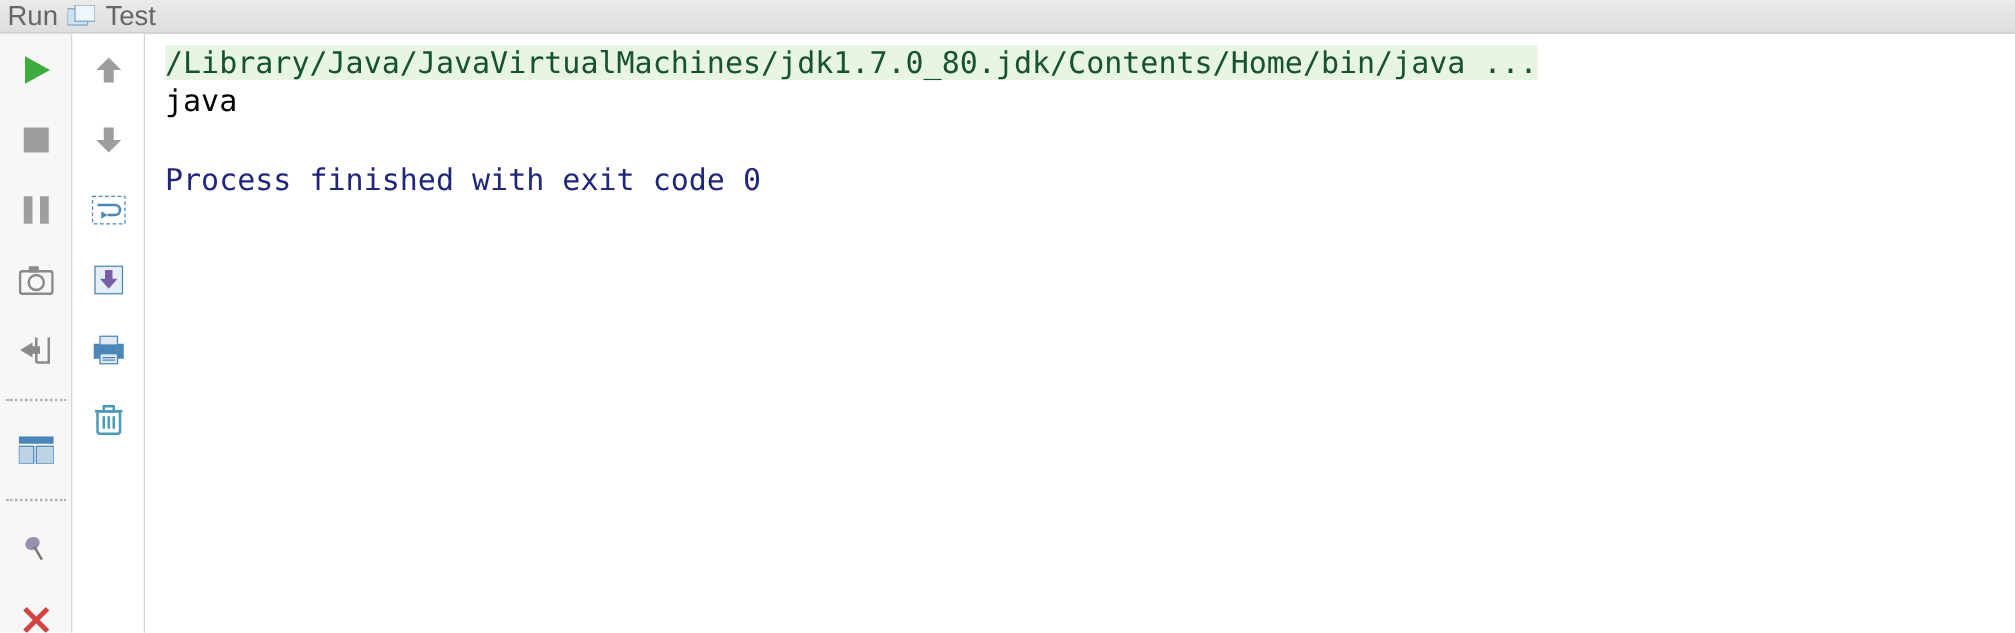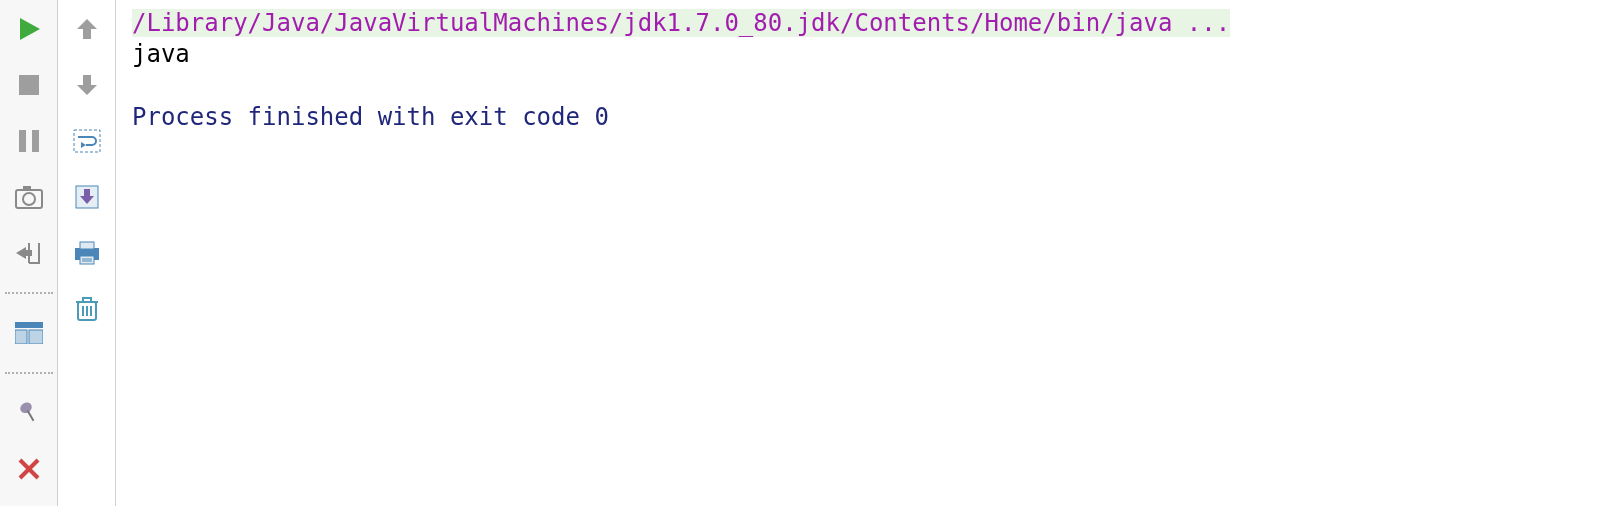--- a/index.html
+++ b/index.html
@@ -37,30 +37,40 @@
   }
   .console {
     flex: 1;
     padding: 8px 12px 8px 16px;
     font-family: "Menlo","Consolas",monospace;
     font-size: 24px;
     line-height: 1.3;
     white-space: pre;
     color: #000;
   }
-  .console .cmd { background: #e8f4e4; color: #a21caf; display: inline; }
+  .console .cmd { background: #e8f4e4; color: #14532d; display: inline; }
   .console .out { color: #000; }
   .console .exit { color: #20277a; }
   svg { display: block; }
 </style>
 </head>
 <body>
 
 <div class="root">
 
+  <div class="titlebar">
+    <span>Run</span>
+    <span>
+      <svg width="22" height="18" viewBox="0 0 22 18">
+        <rect x="0" y="3" width="16" height="13" fill="#cfe3ef" stroke="#7ca7c1"></rect>
+        <rect x="6" y="0" width="16" height="13" fill="#eef6fb" stroke="#7ca7c1"></rect>
+      </svg>
+    </span>
+    <span>Test</span>
+  </div>
 
   <div class="body">
 
     <div class="col">
 
       <div class="iconbtn">
         <svg width="26" height="26" viewBox="0 0 26 26">
           <polygon points="4,2 24,13 4,24" fill="#3fab3f"></polygon>
         </svg>
       </div>

